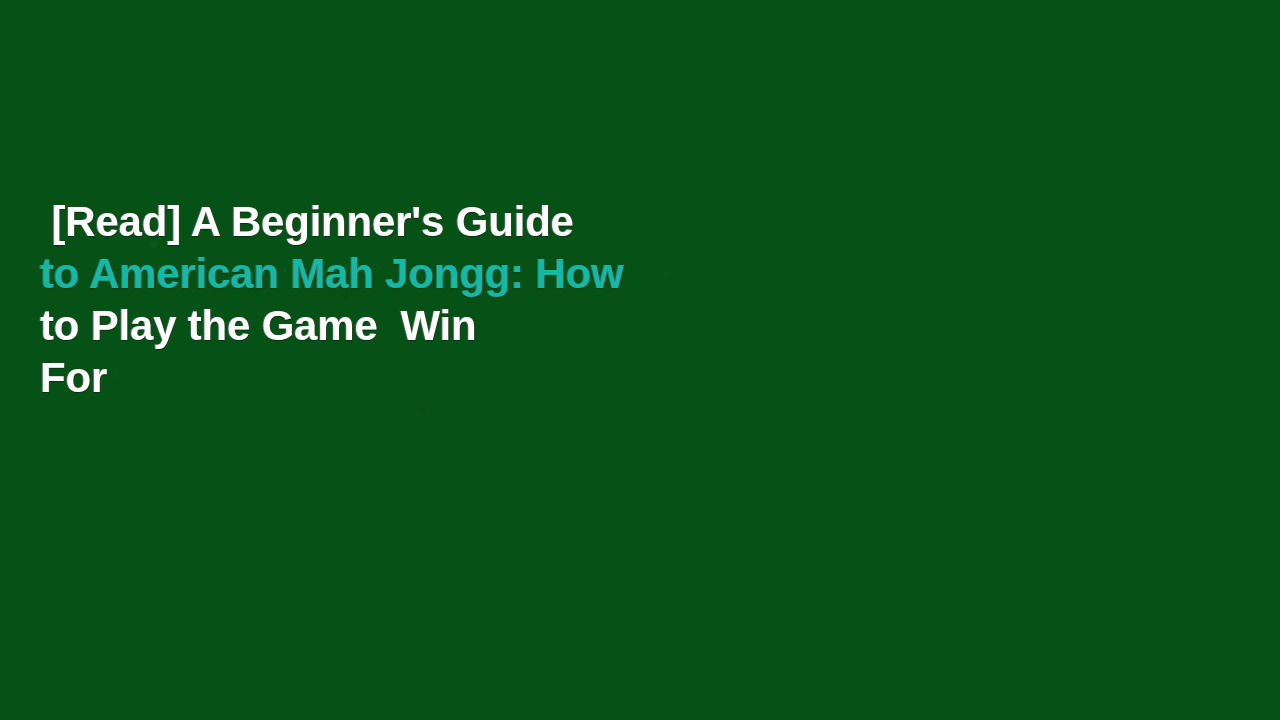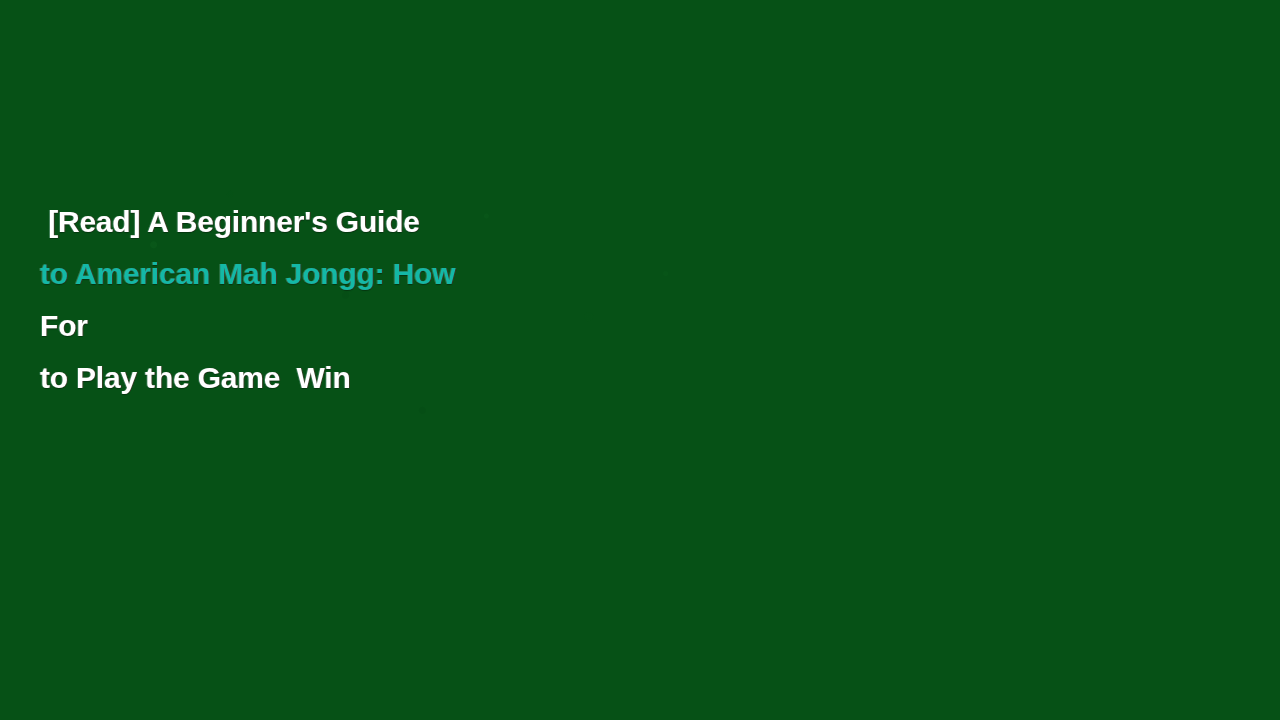--- a/index.html
+++ b/index.html
@@ -44,37 +44,37 @@
     left: 40px;
     top: 196px;
     width: 760px;
   }
 
   .title-line {
     display: block;
     color: #ffffff;
     font-family: "Liberation Sans", sans-serif;
     font-weight: 700;
-    font-size: 30px;
+    font-size: 42px;
     line-height: 52px;
     letter-spacing: -0.2px;
     white-space: pre;
     text-shadow:
        1px 0 0 rgba(120, 40, 60, 0.40),
       -1px 0 0 rgba(150, 210, 200, 0.30),
        0 1px 1px rgba(0, 0, 0, 0.35);
   }
 </style>
 </head>
 <body>
 
 <div id="thumbnail-card" style="background: rgb(6, 81, 22);">
 
   <div id="noise-overlay"></div>
 
   <div id="title-block">
     <span class="title-line" style="color: rgb(255, 255, 255);"> [Read] A Beginner's Guide</span>
     <span class="title-line" style="color: #14b8a6;">to American Mah Jongg: How</span>
+    <span class="title-line" style="color: rgb(255, 255, 255);">to Play the Game  Win</span>
     <span class="title-line" style="color: rgb(255, 255, 255);">For</span>
-    <span class="title-line" style="color: rgb(255, 255, 255);">to Play the Game  Win</span>
   </div>
 
 </div>
 
 </body></html>

